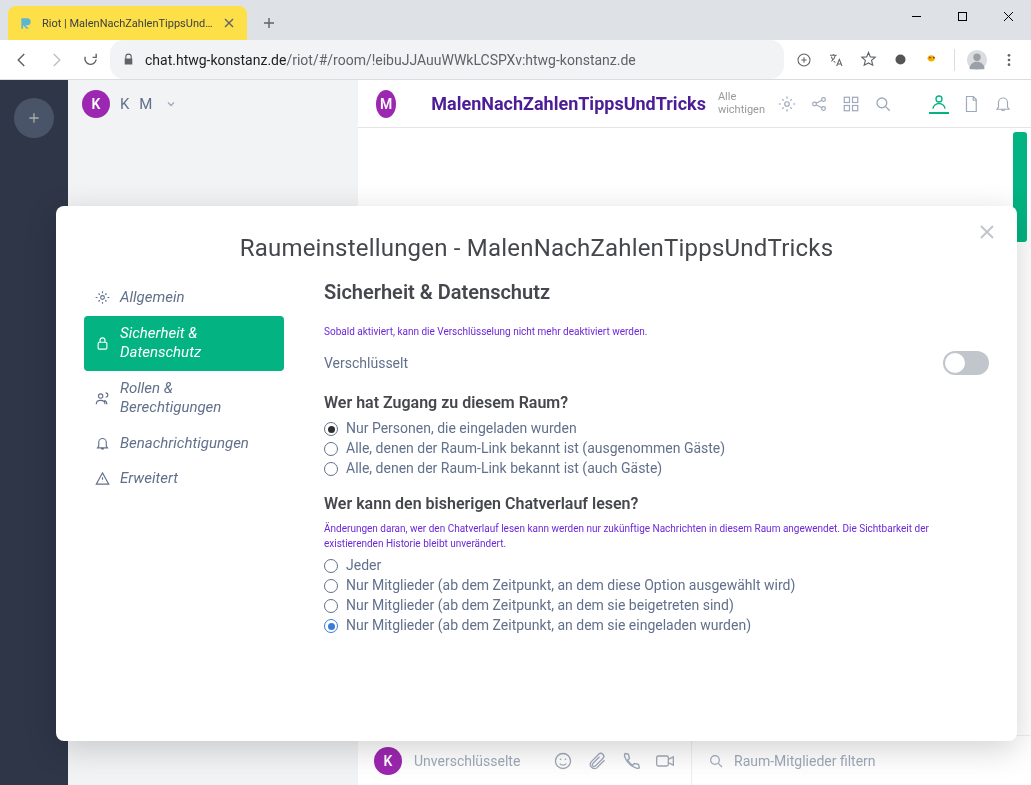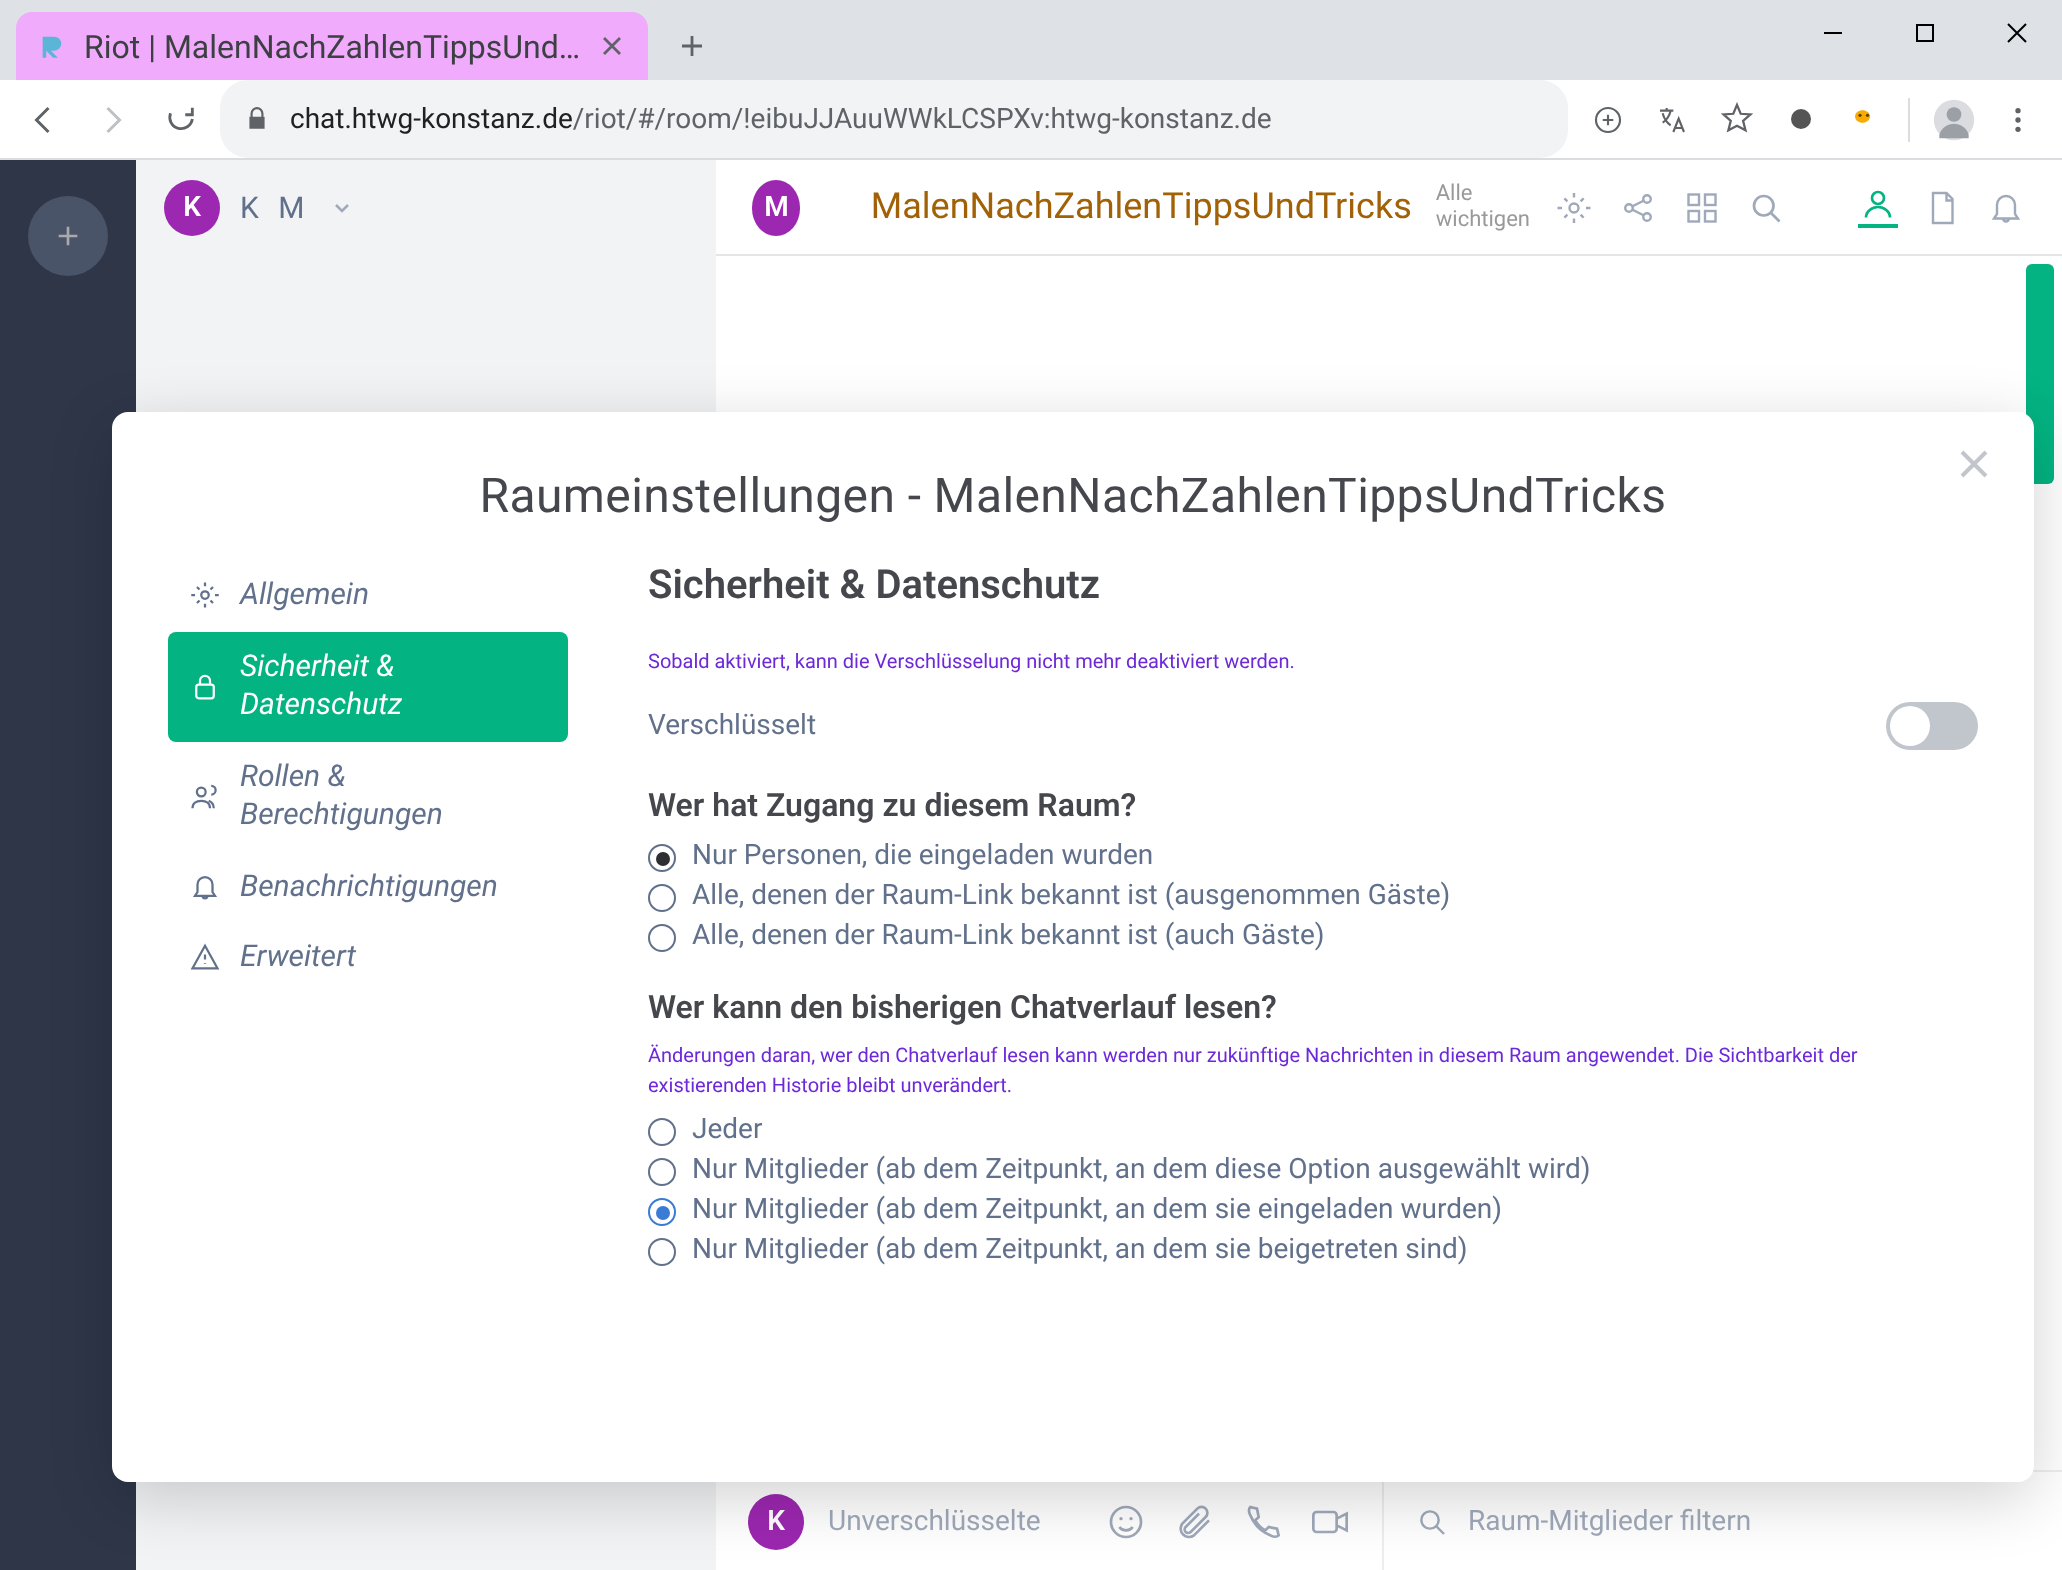--- a/index.html
+++ b/index.html
@@ -1,20 +1,20 @@
 <!DOCTYPE html>
 <html><head>
 <meta charset="utf-8">
 <style>
 * { margin: 0; padding: 0; box-sizing: border-box; font-family: -apple-system, BlinkMacSystemFont, "Segoe UI", Roboto, sans-serif; }
 body { width: 1031px; height: 785px; background: #f0f0f0; overflow: hidden; position: relative; }
 
 
 .titlebar { height: 40px; background: #dee1e6; display: flex; align-items: flex-end; padding-left: 8px; }
-.tab { background: #f0abfc; height: 34px; border-radius: 8px 8px 0 0; display: flex; align-items: center; padding: 0 10px; gap: 8px; min-width: 220px; font-size: 16px; color: #3c4043; }
+.tab { background: #fde047; height: 34px; border-radius: 8px 8px 0 0; display: flex; align-items: center; padding: 0 10px; gap: 8px; min-width: 220px; font-size: 11px; color: #3c4043; }
 .tab-favicon { width: 16px; height: 16px; display: flex; align-items: center; justify-content: center; }
 .tab-close { margin-left: auto; width: 16px; height: 16px; display: flex; align-items: center; justify-content: center; cursor: pointer; color: #5f6368; }
 .newtab { width: 28px; height: 28px; display: flex; align-items: center; justify-content: center; margin-left: 8px; margin-bottom: 3px; cursor: pointer; color: #5f6368; }
 .win-controls { position: absolute; right: 0; top: 0; display: flex; }
 .win-btn { width: 46px; height: 32px; display: flex; align-items: center; justify-content: center; cursor: pointer; color: #000; }
 
 .toolbar { height: 40px; background: #fff; display: flex; align-items: center; padding: 0 8px; gap: 6px; border-bottom: 1px solid #dadce0; }
 .nav-btn { width: 28px; height: 28px; display: flex; align-items: center; justify-content: center; color: #5f6368; cursor: pointer; border-radius: 50%; }
 .nav-btn.disabled { color: #bdc1c6; }
 .addressbar { flex: 1; height: 39px; background: #f1f3f4; border-radius: 14px; display: flex; align-items: center; padding: 0 12px; font-size: 14px; color: #202124; gap: 10px; }
@@ -26,21 +26,21 @@
 
 
 .app { position: relative; height: 705px; background: #f5f5f7; }
 .riot-leftbar { position: absolute; left: 0; top: 0; width: 68px; height: 100%; background: #2e3648; }
 .riot-add { width: 40px; height: 40px; border-radius: 50%; background: #4a5468; margin: 18px auto; display:flex;align-items:center;justify-content:center;color:#aaa;}
 .riot-sidebar { position: absolute; left: 68px; top: 0; width: 290px; height: 100%; background: #f2f3f5; }
 .riot-user { height: 48px; display: flex; align-items: center; padding: 0 14px; gap: 10px; }
 .avatar { width: 28px; height: 28px; border-radius: 50%; background: #9c27b0; color:#fff; font-size:14px; font-weight:600; display:flex;align-items:center;justify-content:center; }
 .riot-main { position: absolute; left: 358px; right: 0; top: 0; height: 100%; background: #fff; }
 .riot-header { height: 48px; border-bottom: 1px solid #e5e5e5; display: flex; align-items: center; padding: 0 18px; gap: 12px; }
-.room-name { font-size: 18px; font-weight: 400; color: #a16207; margin-left: 23px; }
+.room-name { font-size: 18px; font-weight: 700; color: #4c1d95; margin-left: 23px; }
 .room-sub { font-size: 11px; color: #999; line-height: 1.1; }
 .riot-header-icons { margin-left: auto; display: flex; gap: 12px; color: #9fa9ba; }
 .riot-header-icons .hi { width: 20px; height: 20px; cursor: pointer; display:flex;align-items:center;justify-content:center;}
 .hi.active { color: #03b381; border-bottom: 2px solid #03b381; padding-bottom:2px;}
 .riot-greenbar { position:absolute; right:4px; top:52px; width:14px; height:110px; background:#03b381; border-radius:3px;}
 
 .riot-composer { position: absolute; bottom: 0; left: 358px; right: 340px; height: 50px; border-top:1px solid #eee; display:flex;align-items:center;padding:0 16px;gap:12px;color:#9fa9ba;font-size:14px;}
 .riot-members-filter { position: absolute; bottom: 0; right: 0; width: 340px; height: 50px; border-top:1px solid #eee; border-left:1px solid #eee; display:flex;align-items:center;padding:0 16px;gap:10px;color:#9fa9ba;font-size:14px;}
 
 
@@ -376,23 +376,23 @@
         <div class="sc-note">Änderungen daran, wer den Chatverlauf lesen kann werden nur zukünftige Nachrichten in diesem Raum angewendet. Die Sichtbarkeit der existierenden Historie bleibt unverändert.</div>
         <div class="radio-opt">
           <span class="radio"></span>
           <span>Jeder</span>
         </div>
         <div class="radio-opt">
           <span class="radio"></span>
           <span>Nur Mitglieder (ab dem Zeitpunkt, an dem diese Option ausgewählt wird)</span>
         </div>
         <div class="radio-opt">
+          <span class="radio"></span>
+          <span>Nur Mitglieder (ab dem Zeitpunkt, an dem sie beigetreten sind)</span>
+        </div>
+        <div class="radio-opt">
           <span class="radio checked blue"></span>
           <span>Nur Mitglieder (ab dem Zeitpunkt, an dem sie eingeladen wurden)</span>
         </div>
-        <div class="radio-opt">
-          <span class="radio"></span>
-          <span>Nur Mitglieder (ab dem Zeitpunkt, an dem sie beigetreten sind)</span>
-        </div>
       </div>
     </div>
   </div>
 </div>
 
 </body></html>

